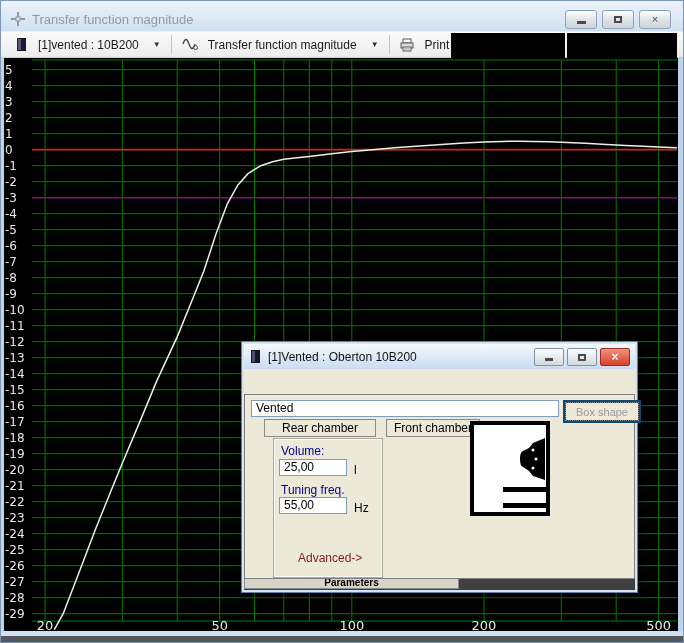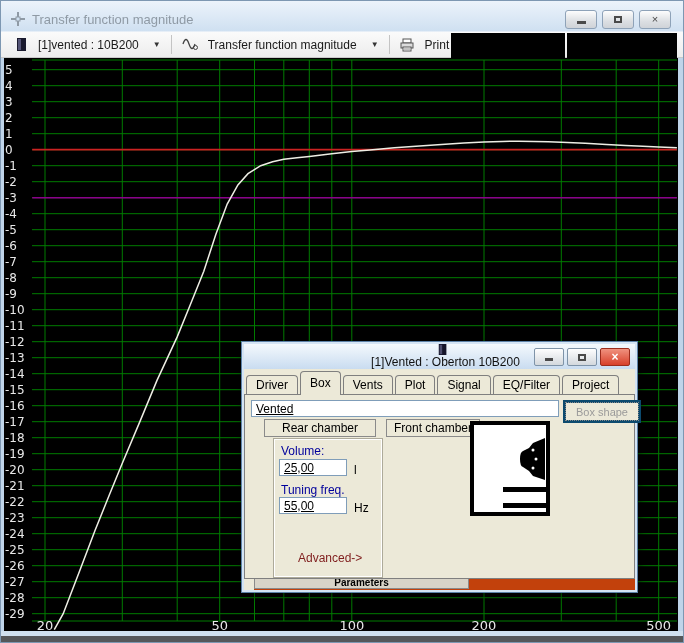--- a/index.html
+++ b/index.html
@@ -33,58 +33,58 @@
   .bottom-strip{position:absolute;left:0;top:630px;width:684px;height:5px;background:#cfe0ef;}
   .footer-bar{position:absolute;left:0;top:635px;width:684px;height:8px;background:#55575a;}
   svg text{font-family:"DejaVu Sans","Liberation Sans",sans-serif;}
   
   .dlg{position:absolute;left:240px;top:340px;width:397px;height:252px;
     background:#ece9d8;border:1px solid #5d82a8;box-shadow:2px 3px 8px rgba(0,0,0,.55),
     inset 0 0 0 2px #d4e4f4;box-sizing:border-box;font-size:12px;}
   .dlg-titlebar{position:absolute;left:2px;top:2px;right:2px;height:25px;
     background:linear-gradient(#f4f9fd,#cndef0 50%,#c9dcf0);
     background:linear-gradient(#f4f9fd,#c9dcf0);display:flex;align-items:center;
-    padding-left:6px;flex-direction:column;}
+    padding-left:6px;}
   .dlg-title{font-size:12px;color:#111;margin-left:6px;}
   .dlg-btns{position:absolute;right:5px;top:4px;display:flex;gap:3px;}
   .dlg-btn{width:28px;height:16px;border:1px solid #7e93a8;border-radius:2px;
     background:linear-gradient(#fefefe,#d3d8dd);display:flex;align-items:center;
     justify-content:center;color:#444;}
   .dlg-btn.close{background:linear-gradient(#f0927f,#d8402a);border-color:#9c2c1c;
     color:#fff;font-weight:bold;font-size:12px;}
   .dlg-tabstrip{position:absolute;left:4px;top:29px;right:4px;height:24px;
     display:flex;align-items:flex-end;}
   .tab{height:19px;line-height:19px;padding:0 9px;margin-right:2px;
     border:1px solid #7f7f7f;border-bottom:none;border-radius:4px 4px 0 0;
     background:#ece9d8;font-size:12px;position:relative;}
   .tab.active{height:23px;line-height:23px;z-index:3;background:#ece9d8;}
   .dlg-content{position:absolute;left:2px;top:52px;right:2px;height:185px;
     border:1px solid #7f7f7f;border-top:1px solid #7f7f7f;background:#ece9d8;
     box-sizing:border-box;z-index:2;}
   .field{background:#fff;border:1px solid #7f9db9;box-sizing:border-box;
-    padding-left:4px;font-size:12px;color:#000;display:flex;align-items:center;text-decoration:underline;}
+    padding-left:4px;font-size:12px;color:#000;display:flex;align-items:flex-start;}
   .vented-field{position:absolute;left:6px;top:5px;width:308px;height:17px;}
   .boxshape-btn{position:absolute;left:318px;top:5px;width:72px;height:17px;
     border:3px solid #0c4a6e;outline:1px dotted #8a8a8a;outline-offset:-3px;
     background:#ece9d8;color:#9a9a9a;font-size:11px;display:flex;
     align-items:center;justify-content:center;}
   .chamber-btn{position:absolute;top:24px;height:18px;border:1px solid #8a8a8a;
     background:#ece9d8;display:flex;align-items:center;justify-content:center;
     font-size:12px;color:#000;box-sizing:border-box;margin-left:11px;}
   .rear{left:8px;width:112px;} .front{left:130px;width:94px;}
   .groupbox{position:absolute;left:8px;top:43px;width:108px;height:138px;
     border:1px solid #adaa9a;box-shadow:1px 1px 0 #fff inset, -1px -1px 0 #fff inset;margin-left:20px;}
   .g-label{position:absolute;color:#00009c;font-size:12px;}
   .g-input{position:absolute;width:68px;height:17px;}
   .g-unit{position:absolute;color:#000;font-size:12px;}
   .advanced{position:absolute;left:24px;top:112px;font-size:12px;color:#7f1d1d;
     background:none;border:none;padding:0;font-family:inherit;}
   .diagram{position:absolute;left:225px;top:26px;width:80px;height:95px;}
-  .param-bar{position:absolute;left:12px;right:2px;bottom:2px;height:15px;
-    background:#c2410c;border-top:1px solid #a16207;}
+  .param-bar{position:absolute;left:2px;right:2px;bottom:2px;height:15px;
+    background:#404040;border-top:1px solid #a16207;}
   .param-tab{position:absolute;left:0;top:0;width:215px;height:14px;
     background:#d8d4c8;border:1px solid #8a8a8a;border-top:1px solid #fff;
     box-sizing:border-box;display:flex;align-items:center;justify-content:center;
     font-size:10px;font-weight:bold;color:#000;}
 </style>
 </head>
 <body>
 
 <div class="window">
 
@@ -254,29 +254,20 @@
           </div>
         <div class="dlg-btn">
             <span class="glyph-max"></span>
           </div>
         <div class="dlg-btn close">
             <span>×</span>
           </div>
       </div>
     </div>
 
-    <div class="dlg-tabstrip">
-        <div class="tab">Driver</div>
-        <div class="tab active">Box</div>
-        <div class="tab">Vents</div>
-        <div class="tab">Plot</div>
-        <div class="tab">Signal</div>
-        <div class="tab">EQ/Filter</div>
-        <div class="tab">Project</div>
-      </div>
 
     <div class="dlg-content">
       <div class="field vented-field">
         <span>Vented</span>
       </div>
       <div class="boxshape-btn">
         <span>Box shape</span>
       </div>
       <div class="chamber-btn rear">
         <span>Rear chamber</span>

